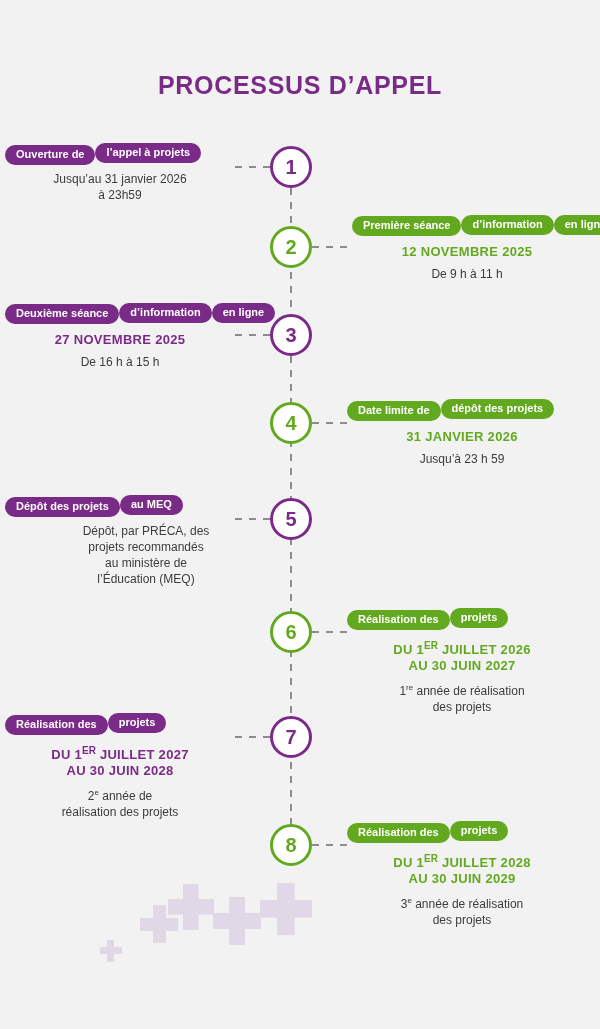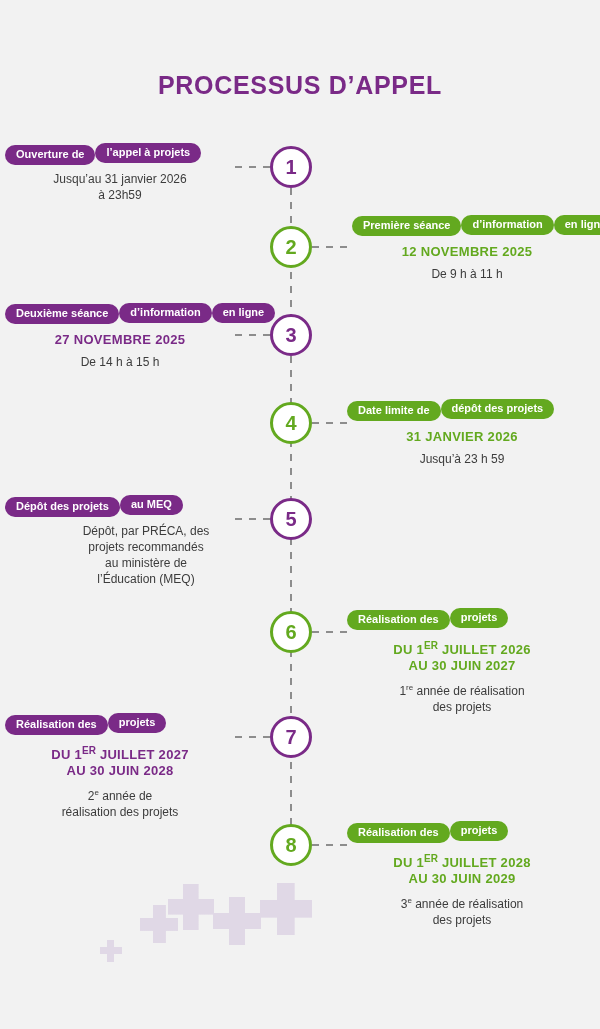--- a/index.html
+++ b/index.html
@@ -182,21 +182,21 @@
       </div>
       <div class="node" style="left: 270px; top: 314px;">3</div>
       <div class="connector" style="left: 235px; width: 35px; top: 334px;"></div>
       <div class="step left" style="top: 304px; left: 5px;">
         <div class="bubble">
           <span class="chip">Deuxième séance</span>
           <span class="chip">d’information</span>
           <span class="chip">en ligne</span>
         </div>
         <div class="date">27 NOVEMBRE 2025</div>
-        <div class="note">De 14 h à 15 h</div>
+        <div class="note">De 16 h à 15 h</div>
       </div>
       <div class="node green" style="left: 270px; top: 402px;">4</div>
       <div class="connector" style="left: 312px; width: 35px; top: 422px;"></div>
       <div class="step right" style="top: 400.5px; left: 347px;">
         <div class="bubble green">
           <span class="chip">Date limite de</span>
           <span class="chip">dépôt des projets</span>
         </div>
         <div class="date green">31 JANVIER 2026</div>
         <div class="note">Jusqu’à 23 h 59</div>

